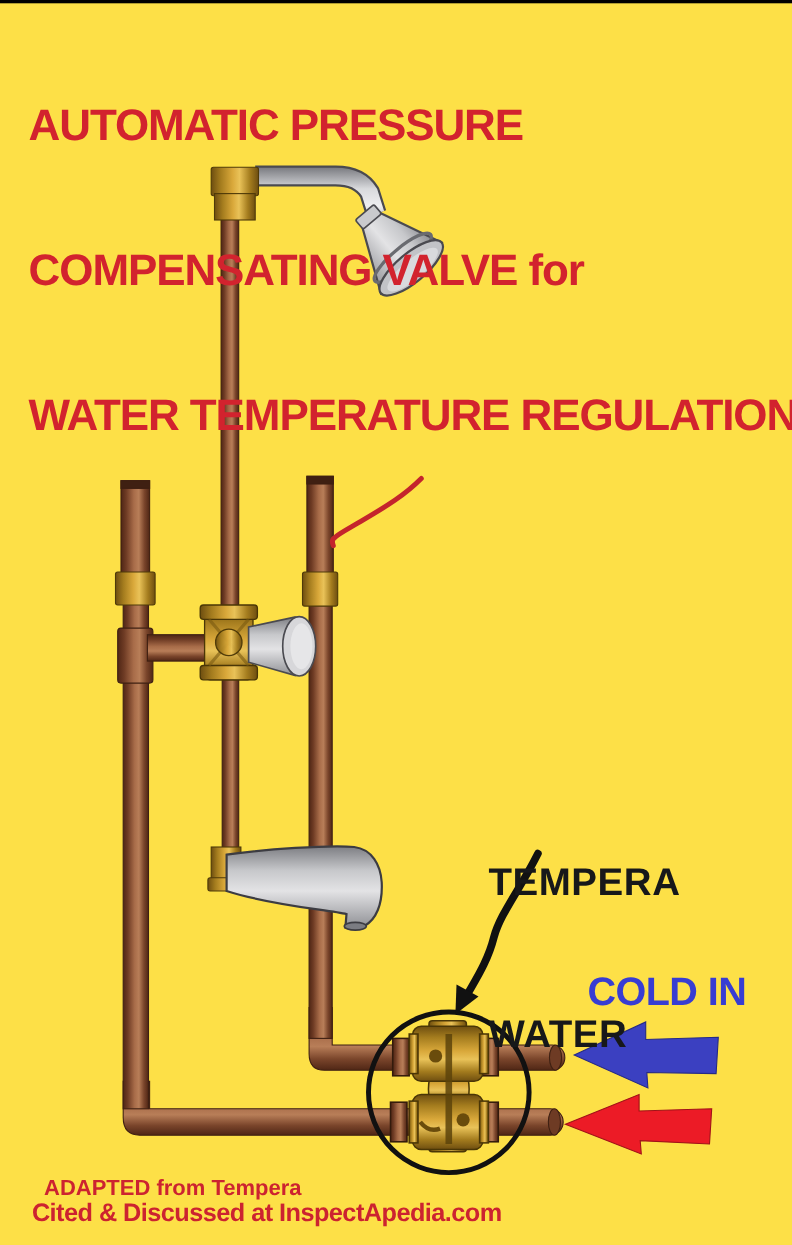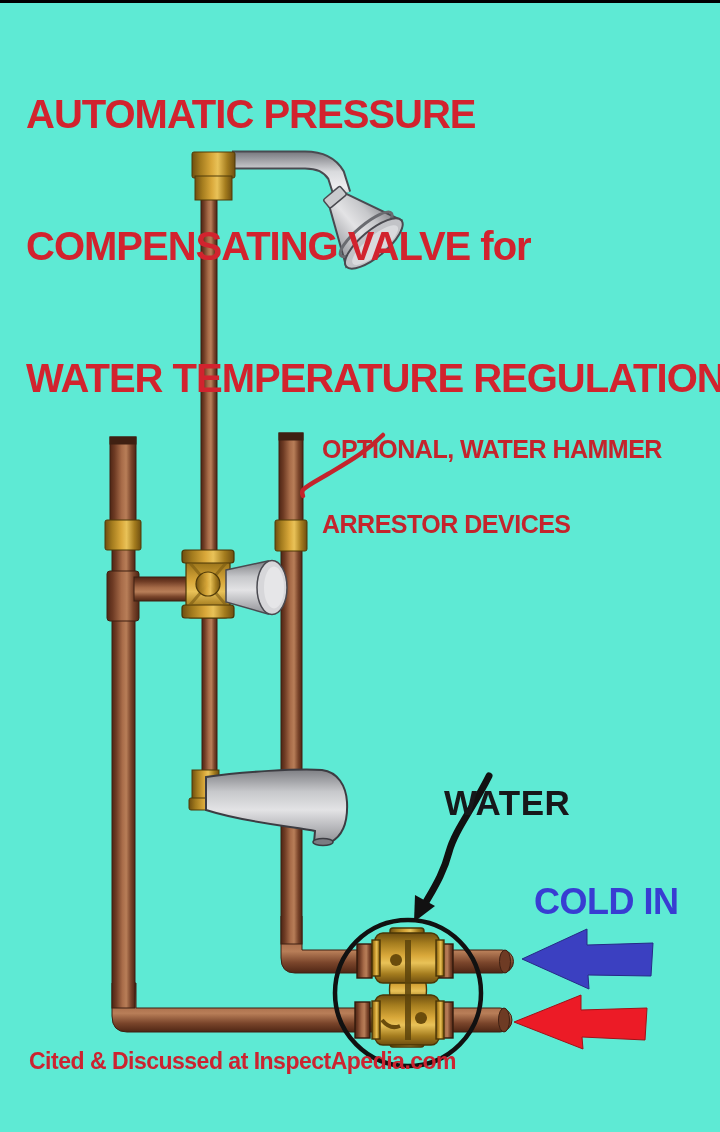--- a/index.html
+++ b/index.html
@@ -1,29 +1,29 @@
 <!DOCTYPE html>
 <html><head>
 <meta charset="utf-8">
 <style>
   html,body{margin:0;padding:0;background:#fff;}
   .stage{
-    position:relative;width:720px;height:1132px;background:#5eead4;overflow:hidden;
+    position:relative;width:720px;height:1132px;background:#fde047;overflow:hidden;
     font-family:"Liberation Sans",sans-serif;
   }
   .topbar{position:absolute;left:0;top:0;width:720px;height:3px;background:#000;}
   .svglayer{position:absolute;left:0;top:0;}
   .txt{position:absolute;font-weight:700;white-space:pre;}
   .title{left:26px;top:4px;font-size:40px;line-height:44px;letter-spacing:-1px;color:#d2232e;}
   .arrestor-label{left:322px;top:387px;font-size:25px;line-height:25px;letter-spacing:-0.5px;color:#c4242c;}
   .tempera-label{left:444px;top:688px;font-size:35px;line-height:46px;letter-spacing:0.5px;color:#17181a;}
   .cold-label{left:534px;top:881px;font-size:36px;color:#383dd2;letter-spacing:-0.5px;}
   .hot-label{left:533px;top:1054px;font-size:37px;color:#e51b24;letter-spacing:-0.5px;}
   .credit1{left:40px;top:1069px;font-size:20px;color:#cc2330;}
-  .credit2{left:29px;top:1048px;font-size:23px;letter-spacing:-0.5px;color:#cc2330;}
+  .credit2{left:29px;top:1089px;font-size:23px;letter-spacing:-0.5px;color:#cc2330;}
 </style>
 </head>
 <body>
 
 <div class="stage">
 
   <div class="topbar"></div>
 
   <svg class="svglayer" width="720" height="1132" viewBox="0 0 720 1132">
     <defs>
@@ -176,26 +176,24 @@
     <polygon points="522,959 587,929 587,945 653,943 651,976 588,975 589,989" fill="#3b40c1" stroke="#262a86" stroke-width="1"></polygon>
     <polygon points="514,1022 581,995 581,1010 647,1008 645,1040 582,1037 583,1049" fill="#ec1b26" stroke="#a01218" stroke-width="1"></polygon>
   </svg>
 
   <div class="txt title">
     <div>AUTOMATIC PRESSURE</div>
     <div>COMPENSATING VALVE for</div>
     <div>WATER TEMPERATURE REGULATION</div>
   </div>
 
-  <div class="txt arrestor-label">
-    <div>OPTIONAL, WATER HAMMER</div>
-    <div>ARRESTOR DEVICES</div>
-  </div>
 
   <div class="txt tempera-label">
+    <div>TEMPERA</div>
     <div>WATER</div>
   </div>
 
   <div class="txt cold-label">COLD IN</div>
 
+  <div class="txt credit1">ADAPTED from Tempera</div>
   <div class="txt credit2">Cited &amp; Discussed at InspectApedia.com</div>
 
 </div>
 
 </body></html>

